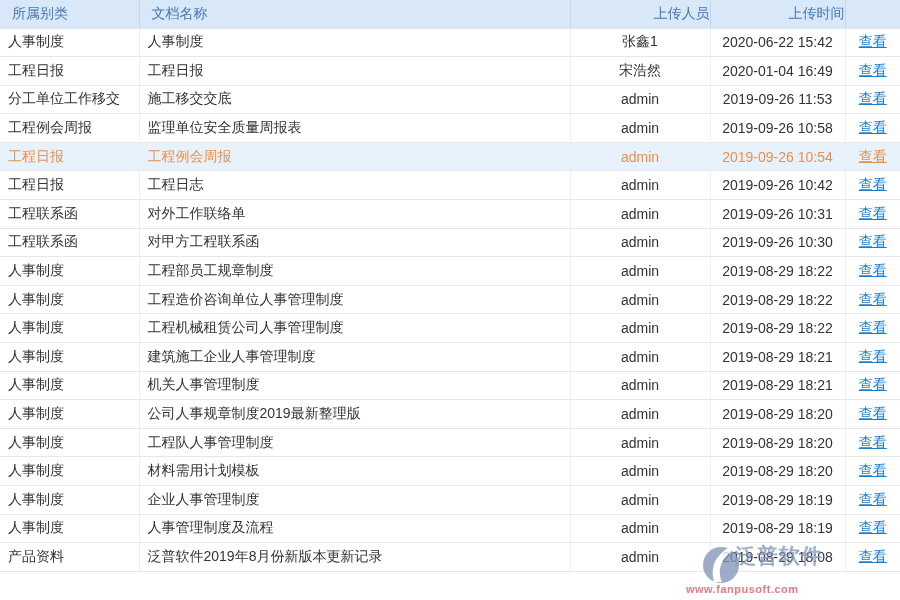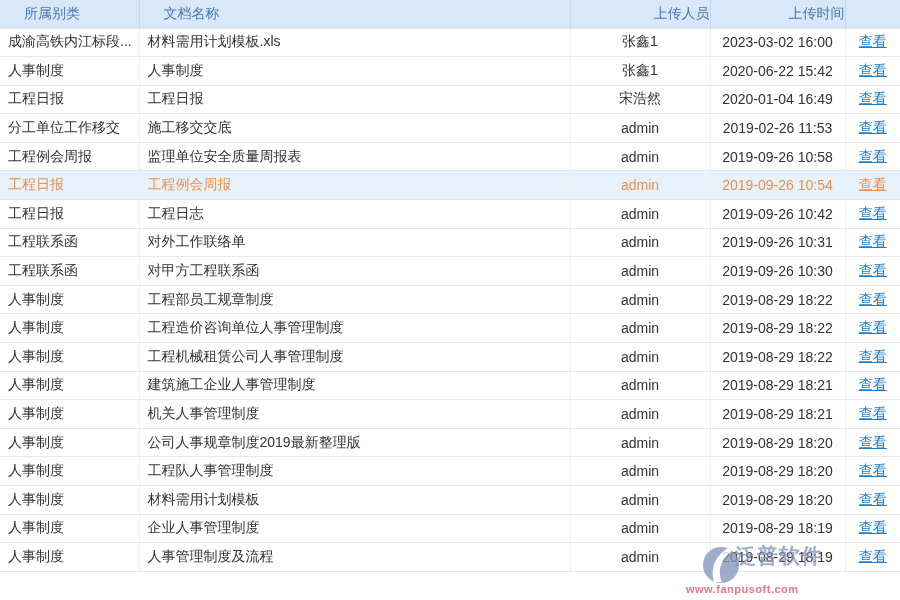--- a/index.html
+++ b/index.html
@@ -23,21 +23,21 @@
   col.c-uploader{width:140px;}
   col.c-time{width:135px;}
   col.c-view{width:55px;}
 
   thead th{
     height:28px;background:var(--header-bg);color:var(--header-text);
     font-size:14px;font-weight:normal;border-right:1px solid #c7d7e8;
     border-bottom:1px solid #dbe6f1;white-space:nowrap;overflow:hidden;
   }
   thead th:last-child{border-right:none;}
-  th.col-category,th.col-doc{text-align:left;padding-left:24px;}
+  th.col-category,th.col-doc{text-align:left;padding-left:12px;}
   th.col-uploader,th.col-time{text-align:right;}
 
   tbody td{
     height:28.6px;font-size:14px;color:var(--body-text);
     border-bottom:1px solid #e7e7e7;border-right:1px solid #efefef;
     white-space:nowrap;overflow:hidden;background:#ffffff;
   }
   tbody td:last-child{border-right:none;}
   td.col-category,td.col-doc{text-align:left;padding-left:8px;}
   td.col-uploader,td.col-time,td.col-view{text-align:center;}
@@ -78,45 +78,38 @@
       <tr>
         <th class="col-category">所属别类</th>
         <th class="col-doc">文档名称</th>
         <th class="col-uploader">上传人员</th>
         <th class="col-time">上传时间</th>
         <th class="col-view"></th>
       </tr>
     </thead>
     <tbody id="table-body">
         <tr>
-          <td class="col-category">成渝高铁内江标段...</td>
-          <td class="col-doc">材料需用计划模板.xls</td>
-          <td class="col-uploader">张鑫1</td>
-          <td class="col-time">2023-03-02 16:00</td>
-          <td class="col-view"><a href="#" class="view-link">查看</a></td>
-        </tr>
-        <tr>
           <td class="col-category">人事制度</td>
           <td class="col-doc">人事制度</td>
           <td class="col-uploader">张鑫1</td>
           <td class="col-time">2020-06-22 15:42</td>
           <td class="col-view"><a href="#" class="view-link">查看</a></td>
         </tr>
         <tr>
           <td class="col-category">工程日报</td>
           <td class="col-doc">工程日报</td>
           <td class="col-uploader">宋浩然</td>
           <td class="col-time">2020-01-04 16:49</td>
           <td class="col-view"><a href="#" class="view-link">查看</a></td>
         </tr>
         <tr>
           <td class="col-category">分工单位工作移交</td>
           <td class="col-doc">施工移交交底</td>
           <td class="col-uploader">admin</td>
-          <td class="col-time">2019-02-26 11:53</td>
+          <td class="col-time">2019-09-26 11:53</td>
           <td class="col-view"><a href="#" class="view-link">查看</a></td>
         </tr>
         <tr>
           <td class="col-category">工程例会周报</td>
           <td class="col-doc">监理单位安全质量周报表</td>
           <td class="col-uploader">admin</td>
           <td class="col-time">2019-09-26 10:58</td>
           <td class="col-view"><a href="#" class="view-link">查看</a></td>
         </tr>
         <tr class="highlighted">
@@ -208,20 +201,27 @@
           <td class="col-doc">企业人事管理制度</td>
           <td class="col-uploader">admin</td>
           <td class="col-time">2019-08-29 18:19</td>
           <td class="col-view"><a href="#" class="view-link">查看</a></td>
         </tr>
         <tr>
           <td class="col-category">人事制度</td>
           <td class="col-doc">人事管理制度及流程</td>
           <td class="col-uploader">admin</td>
           <td class="col-time">2019-08-29 18:19</td>
+          <td class="col-view"><a href="#" class="view-link">查看</a></td>
+        </tr>
+        <tr>
+          <td class="col-category">产品资料</td>
+          <td class="col-doc">泛普软件2019年8月份新版本更新记录</td>
+          <td class="col-uploader">admin</td>
+          <td class="col-time">2019-08-29 18:08</td>
           <td class="col-view"><a href="#" class="view-link">查看</a></td>
         </tr>
       </tbody>
   </table>
 
   <div class="watermark">
     <svg class="wm-logo" width="38" height="38" viewBox="0 0 38 38">
       <circle cx="19" cy="19" r="18" fill="#8596bb"></circle>
       <path d="M26 2 C14 10 8 20 12 36 L20 36 C14 22 22 10 30 5 Z" fill="#ffffff"></path>
     </svg>

